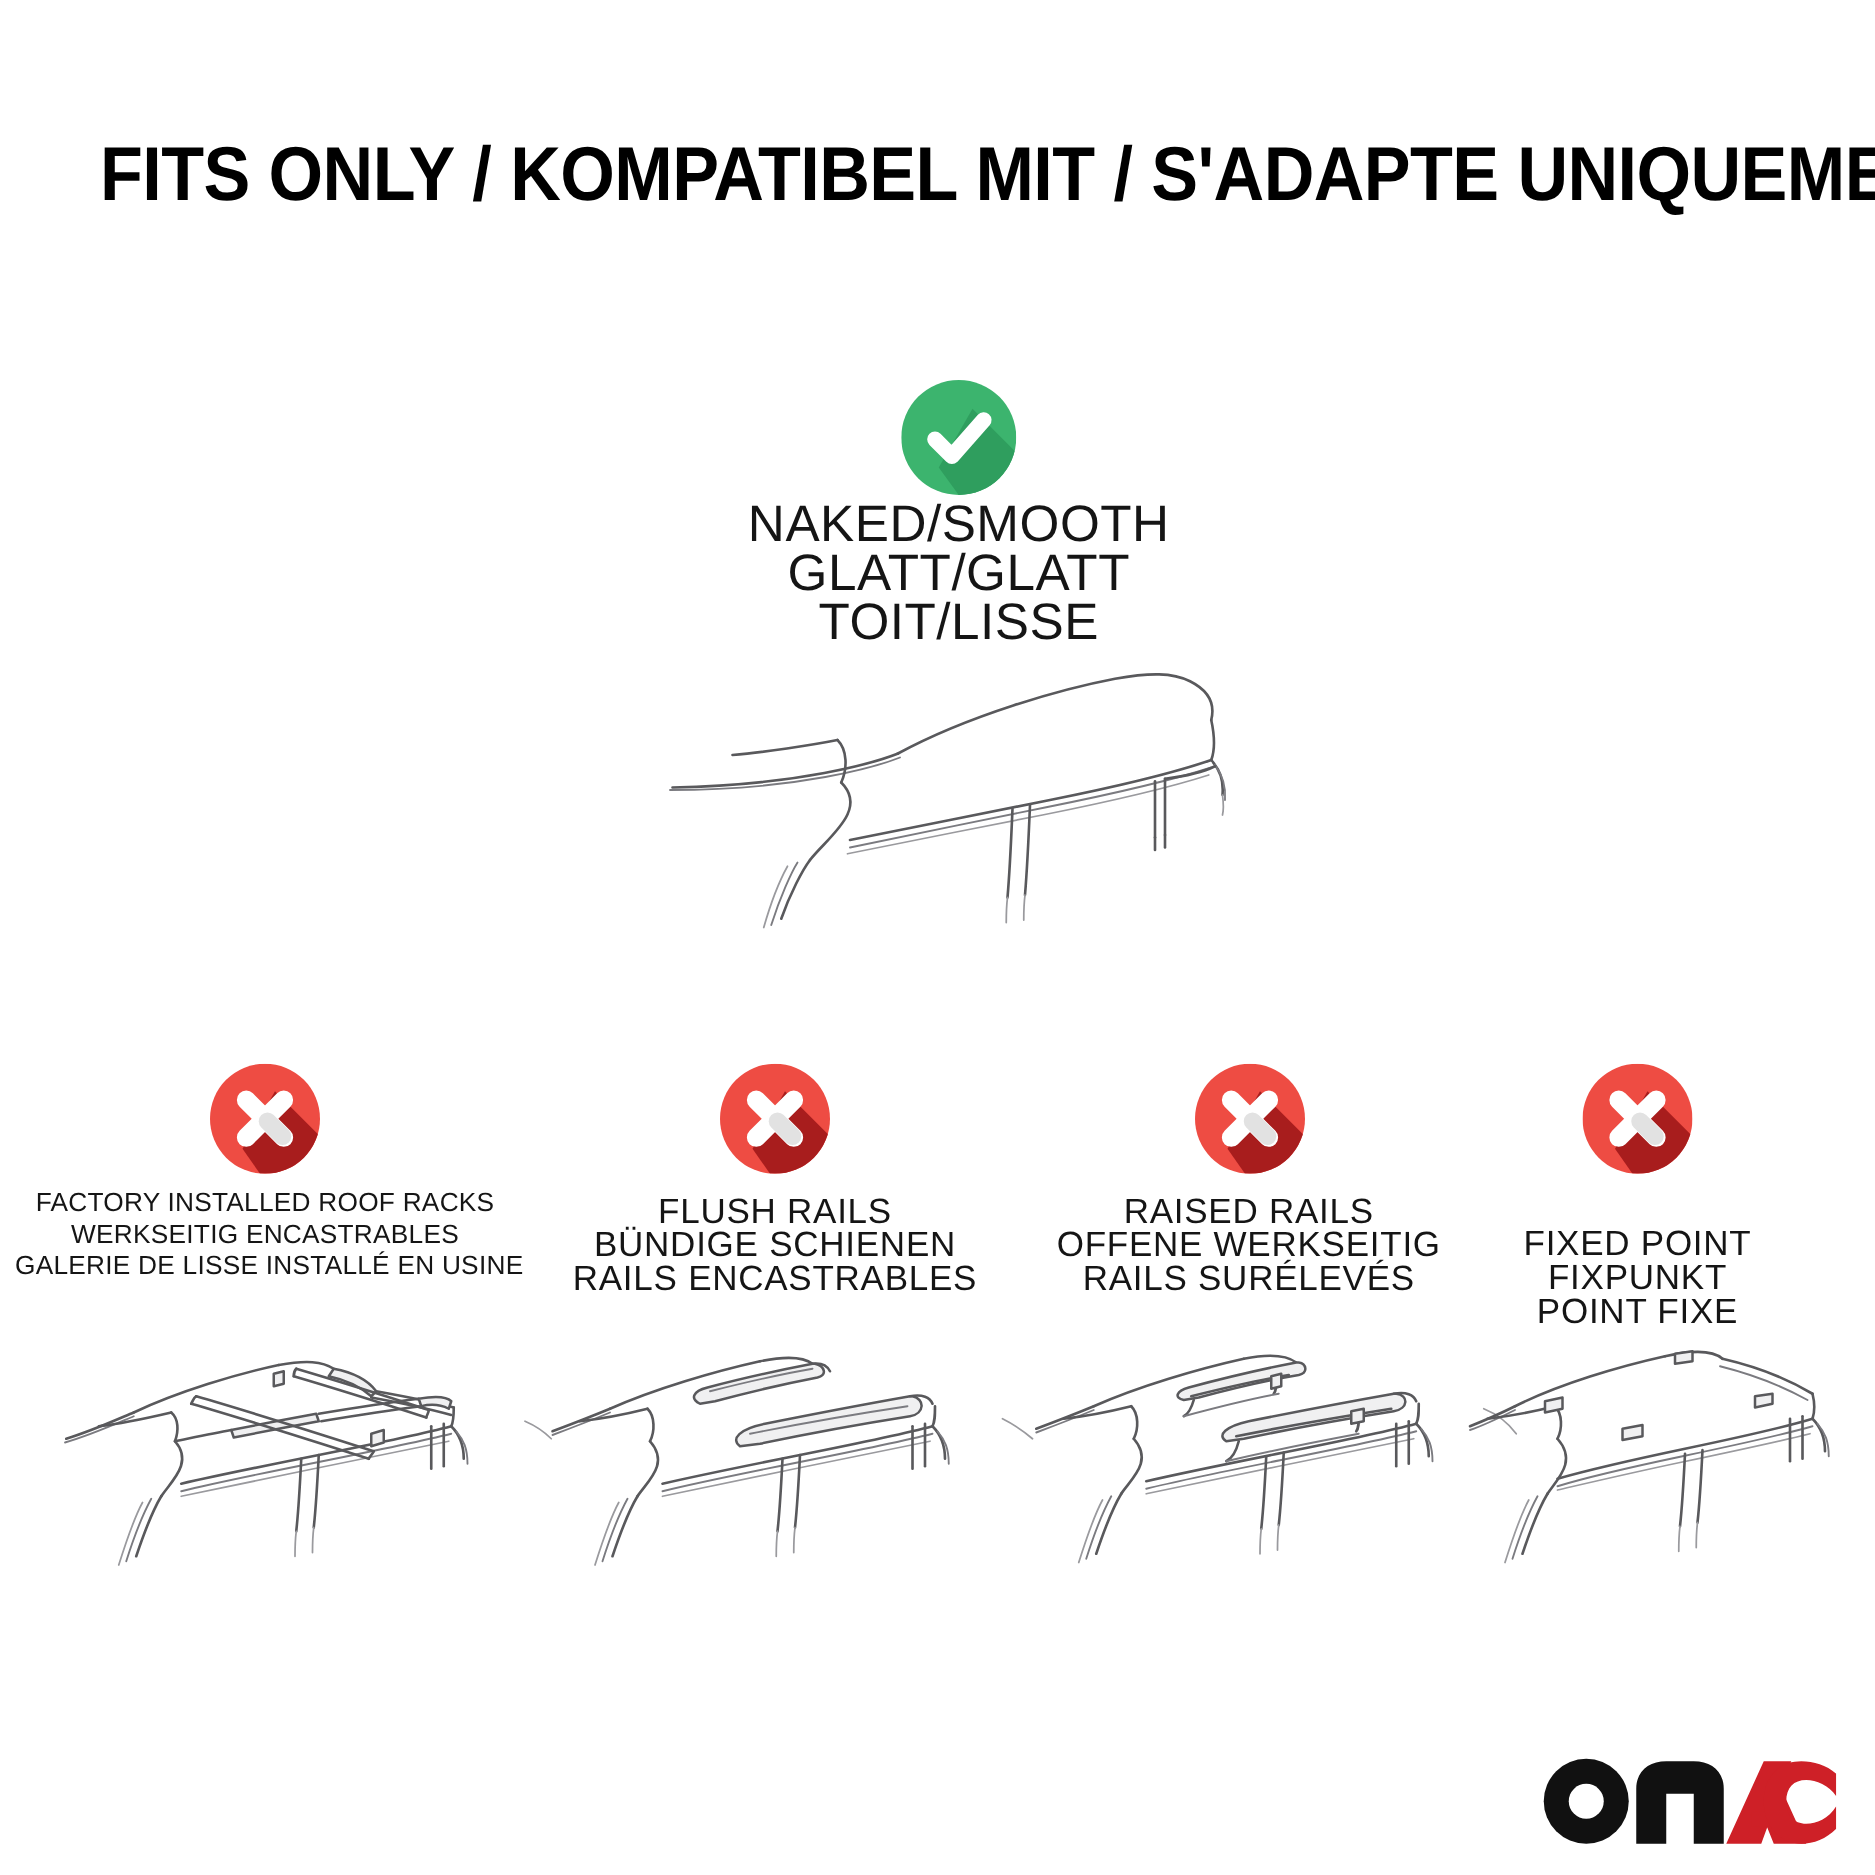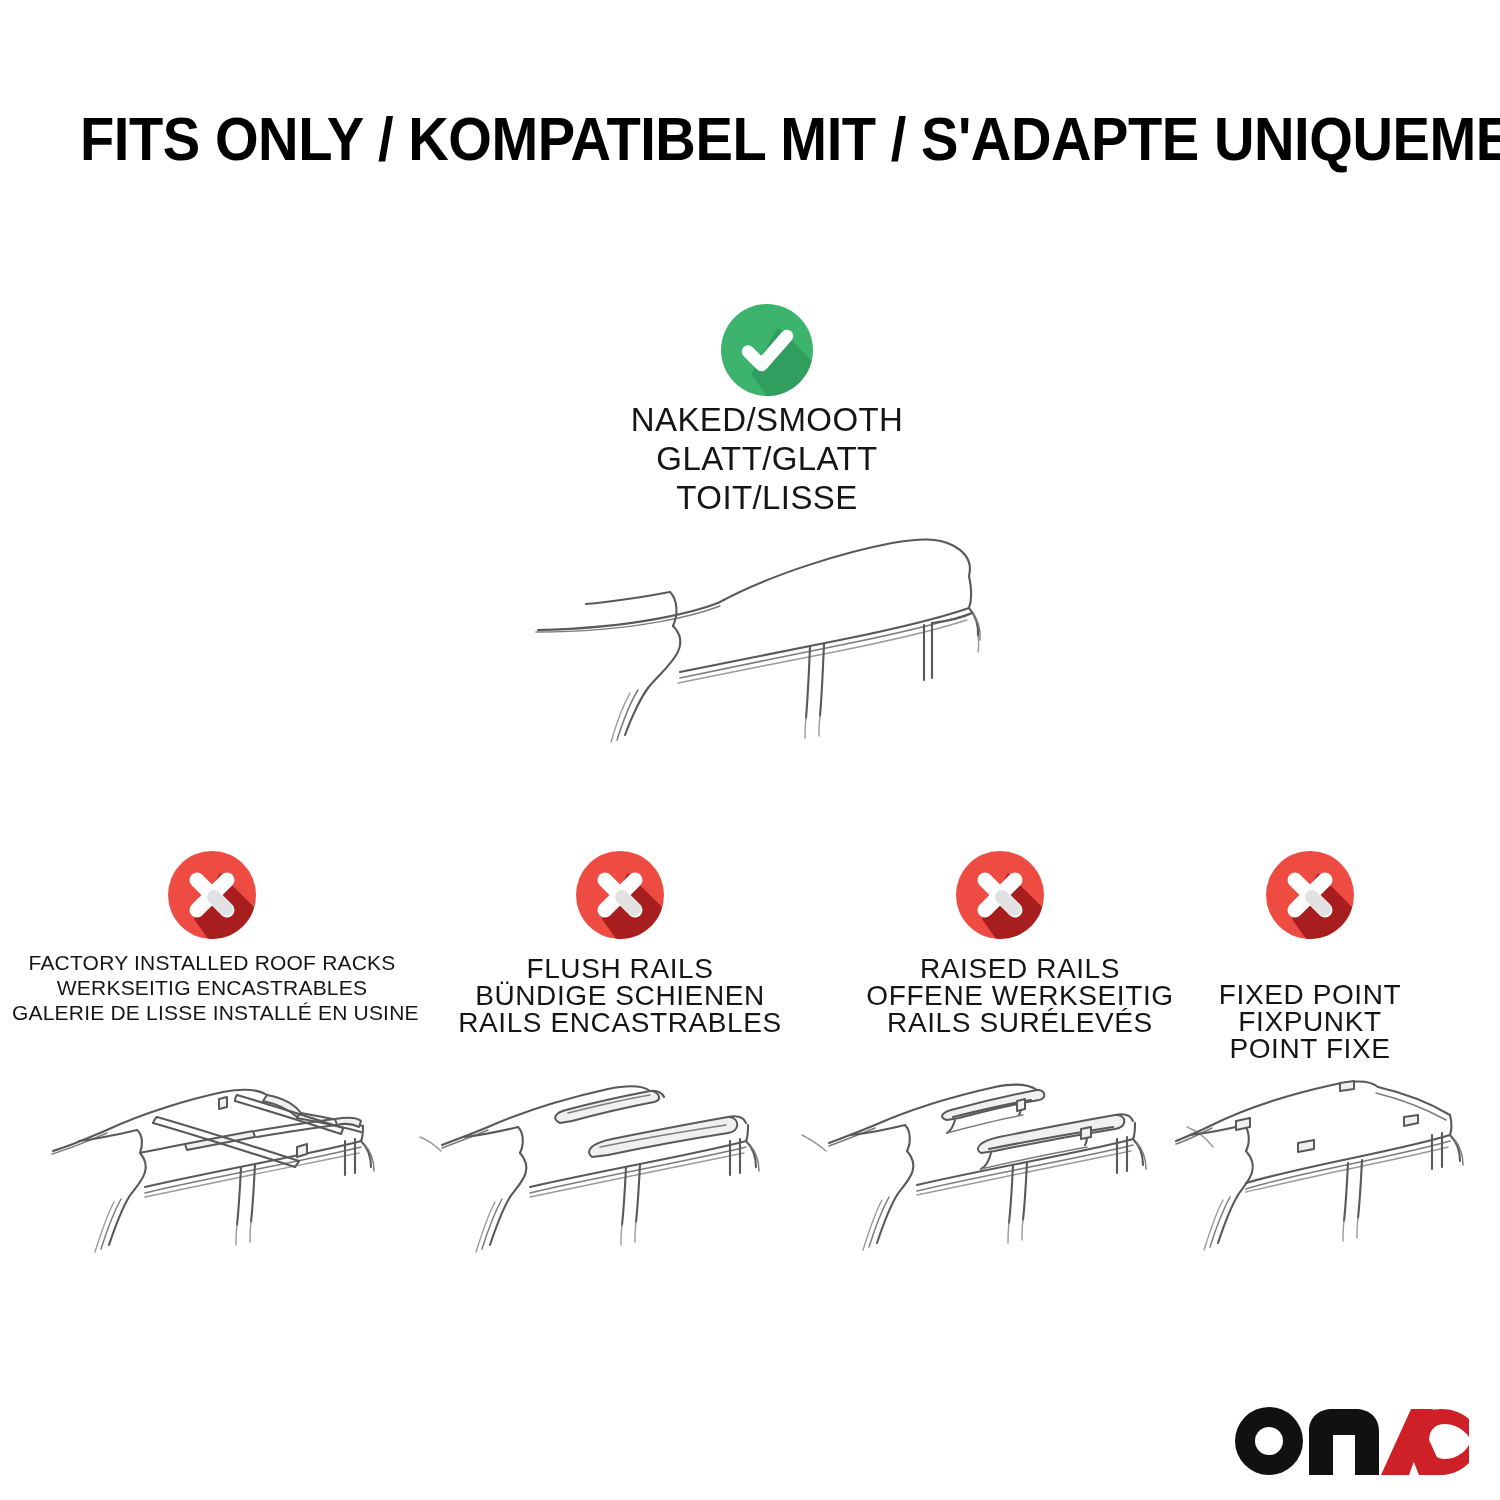--- a/index.html
+++ b/index.html
@@ -48,21 +48,21 @@
     position: absolute;
     text-align: center;
     color: #151515;
     font-family: "Liberation Sans", sans-serif;
     letter-spacing: 0.6px;
     white-space: nowrap;
   }
   .label .line { display: block; }
 
   .label-top {
-    font-size: 33px;
+    font-size: 41px;
     line-height: 39px;
     letter-spacing: 0.4px;
     text-align: center;
   }
   .label-bottom {
     font-size: 28px;
     line-height: 27px;
   }
   .label-bottom.small {
     font-size: 21px;
@@ -322,21 +322,21 @@
       <g clip-path="url(#clipX3)">
         <polygon points="52,22 88,58 88,88 40,88 26,68" fill="#a81d1d"></polygon>
       </g>
       <g stroke-linecap="round" stroke-width="15">
         <line x1="29" y1="29" x2="59" y2="59" stroke="#ffffff"></line>
         <line x1="59" y1="29" x2="29" y2="59" stroke="#ffffff"></line>
       </g>
       <line x1="46" y1="46" x2="58" y2="58" stroke="#e2e2e2" stroke-width="14" stroke-linecap="round"></line>
     </svg>
   </div>
-  <div class="label label-bottom" style="left:830px; top:955px; width:380px;">
+  <div class="label label-bottom" style="left:809px; top:955px; width:380px;">
     <span class="line">RAISED RAILS</span>
     <span class="line">OFFENE WERKSEITIG</span>
     <span class="line">RAILS SURÉLEVÉS</span>
   </div>
   <div class="art" style="left:825px; top:1055px;">
     <svg width="390" height="215" viewBox="0 0 390 215">
       <path class="rl" d="M50 70 C86 54 134 40 170 32"></path>
       <path class="rl" d="M170 32 C190 28 204 29 212 35"></path>
       <path class="rl" d="M50 70 C38 75 20 82 4 88"></path>
       <path class="rl-thin" d="M4 91 C20 85 38 78 50 73"></path>

